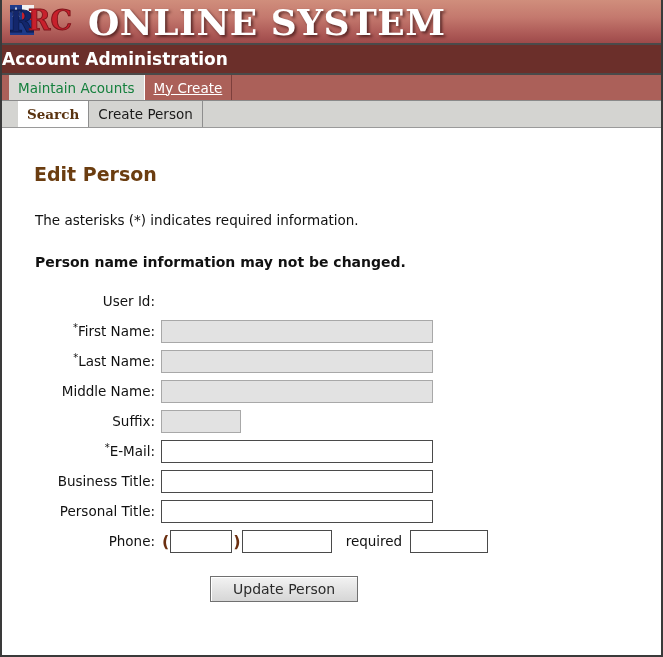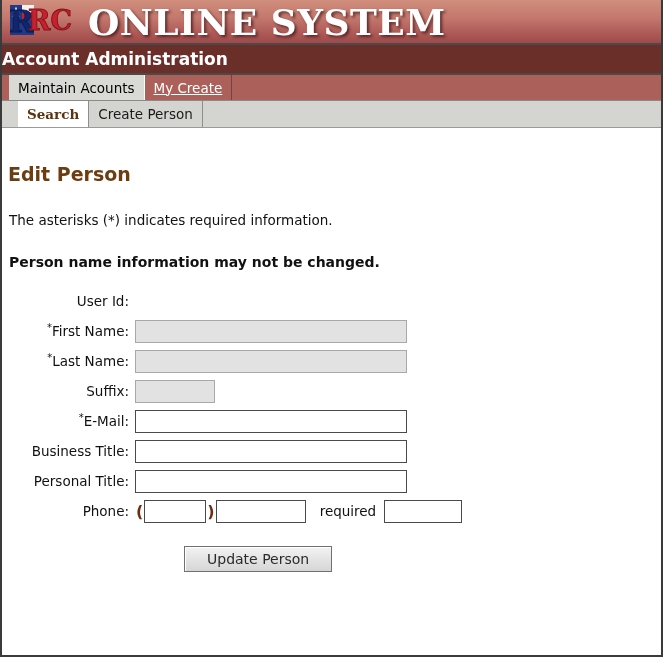--- a/index.html
+++ b/index.html
@@ -88,21 +88,21 @@
   .tab-primary {
     display: flex;
     align-items: center;
     padding: 0 9px;
     font-size: 13.5px;
     white-space: nowrap;
     box-sizing: border-box;
   }
   .tab-primary.active {
     background: #d9d9d6;
-    color: #000000;
+    color: #15803d;
     border-right: 1px solid #ffffff;
   }
   .tab-primary.link {
     color: #ffffff;
     text-decoration: underline;
     border-right: 1px solid #7d3f3c;
     cursor: pointer;
   }
   .tabs-primary .fill {
     flex: 1 1 auto;
@@ -140,21 +140,21 @@
   .tab-secondary.inactive {
     background: #d4d4d1;
     color: #1a1a1a;
   }
   .tabs-secondary .fill {
     flex: 1 1 auto;
   }
 
   
   .content {
-    padding: 0 2px;
+    padding: 0 28px;
     background: #ffffff;
     margin-top: 35px;
   }
   .page-heading {
     color: #6b3d10;
     font-family: "DejaVu Sans", "Liberation Sans", sans-serif;
     font-weight: bold;
     font-size: 19px;
     margin: 18px 0 0 4px;
   }
@@ -327,20 +327,26 @@
         <input class="field disabled w-long" type="text" disabled="" value="" style="">
       </div>
 
       <div class="form-row">
         <div class="form-label">
           <span class="req-star">*</span><span>Last Name:</span>
         </div>
         <input class="field disabled w-long" type="text" disabled="" value="" style="">
       </div>
 
+      <div class="form-row">
+        <div class="form-label">
+          <span>Middle Name:</span>
+        </div>
+        <input class="field disabled w-long" type="text" disabled="" value="" style="">
+      </div>
 
       <div class="form-row">
         <div class="form-label">
           <span>Suffix:</span>
         </div>
         <input class="field disabled w-suffix" type="text" disabled="" value="" style="">
       </div>
 
       <div class="form-row">
         <div class="form-label">

